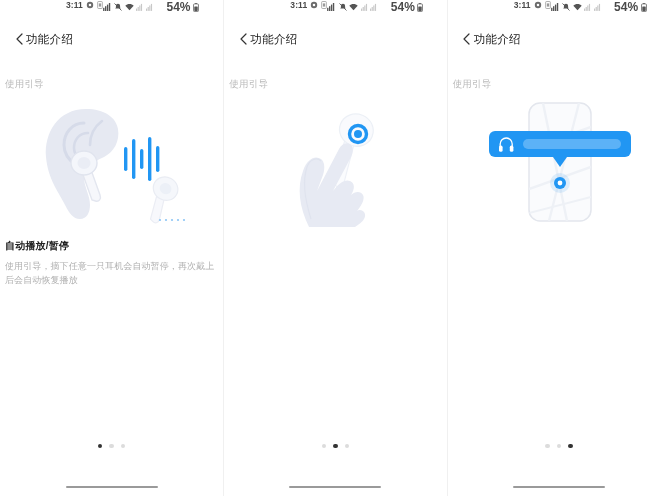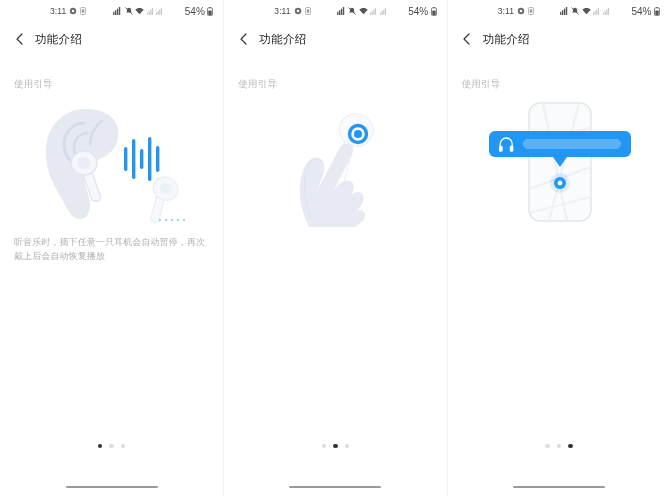--- a/index.html
+++ b/index.html
@@ -22,68 +22,68 @@
     background: #ffffff;
     display: flex;
     flex-direction: column;
   }
   .screen + .screen { border-left: 1px solid #f0f0f0; }
 
   
   .statusbar {
     height: 22px;
     display: flex;
-    align-items: center;
-    padding: 0 8px;
+    align-items: flex-start;
+    padding: 0 24px;
     font-size: 8.5px;
     color: #4a4a4a;
     flex: none;
+    font-weight: bold;
   }
   .sb-left {
     display: flex;
     align-items: center;
     gap: 3px;
     margin-left: 42px;
   }
   .sb-time { font-size: 8.5px; color: #4a4a4a; letter-spacing: 0.1px; }
   .sb-spacer { flex: 1; }
   .sb-right {
     display: flex;
     align-items: center;
     gap: 2.5px;
     margin-right: 2px;
   }
-  .sb-battery-txt { font-size: 10px; color: #4a4a4a; margin-left: 19px; }
+  .sb-battery-txt { font-size: 12px; color: #4a4a4a; margin-left: 11px; }
   .ic { display: inline-block; line-height: 0; }
 
   
   .navbar {
     height: 34px;
     display: flex;
     align-items: center;
     padding: 0 12px;
     flex: none;
   }
   .nav-back {
     width: 14px; height: 14px;
     display: flex; align-items: center; justify-content: center;
     cursor: pointer;
   }
   .nav-title {
     font-size: 11.5px;
     color: #1a1a1a;
-    margin-left: 9px;
     letter-spacing: 0.3px;
   }
 
   
   .content {
     flex: 1;
     position: relative;
-    padding: 0 14px;
+    padding: 0 5px;
   }
   .section-label {
     font-size: 9.5px;
     color: #b9b9b9;
     margin-top: 22px;
     letter-spacing: 0.2px;
   }
   .illus {
     height: 132px;
     margin-top: 6px;
@@ -246,21 +246,22 @@
           </g>
 
           <circle cx="136" cy="121" r="1.1" fill="#8ec6f5"></circle>
           <circle cx="142" cy="121" r="1.1" fill="#8ec6f5"></circle>
           <circle cx="148" cy="121" r="1.1" fill="#8ec6f5"></circle>
           <circle cx="154" cy="121" r="1.1" fill="#8ec6f5"></circle>
           <circle cx="160" cy="121" r="1.1" fill="#8ec6f5"></circle>
         </svg>
       </div>
 
-      <div class="feat-desc">听音乐时，摘下任意一只耳机会自动暂停，再次戴上后会自动恢复播放</div>
+      <div class="feat-title">自动播放/暂停</div>
+      <div class="feat-desc">使用引导，摘下任意一只耳机会自动暂停，再次戴上后会自动恢复播放</div>
 
       <div class="dots">
         <span class="dot active"></span>
         <span class="dot"></span>
         <span class="dot"></span>
       </div>
     </div>
 
     <div class="gesture-wrap">
       <div class="gesture-bar"></div>

